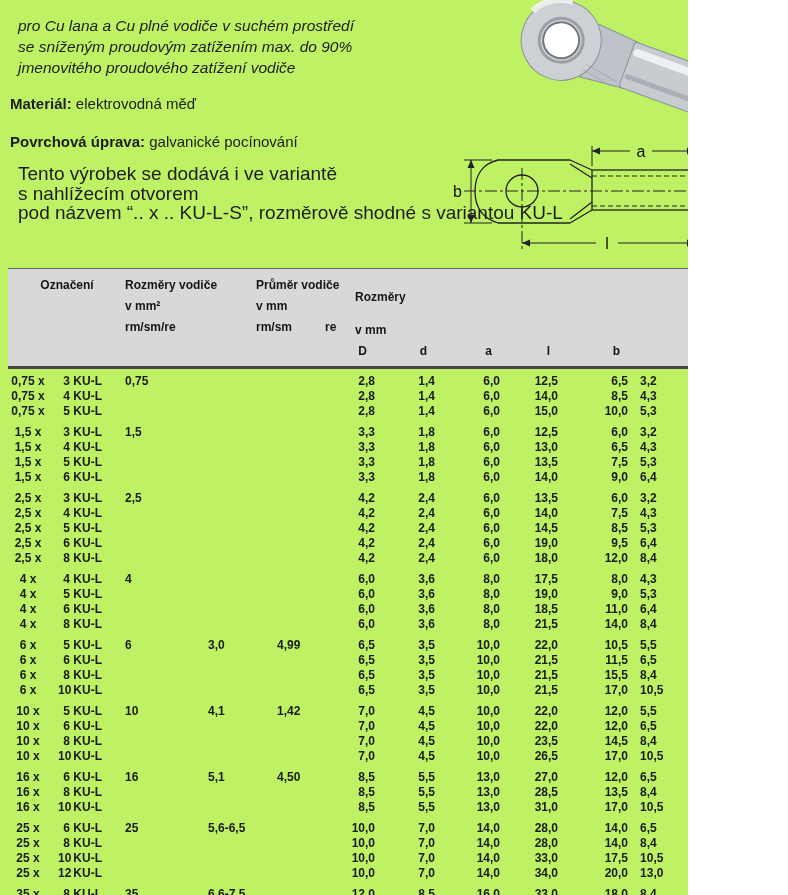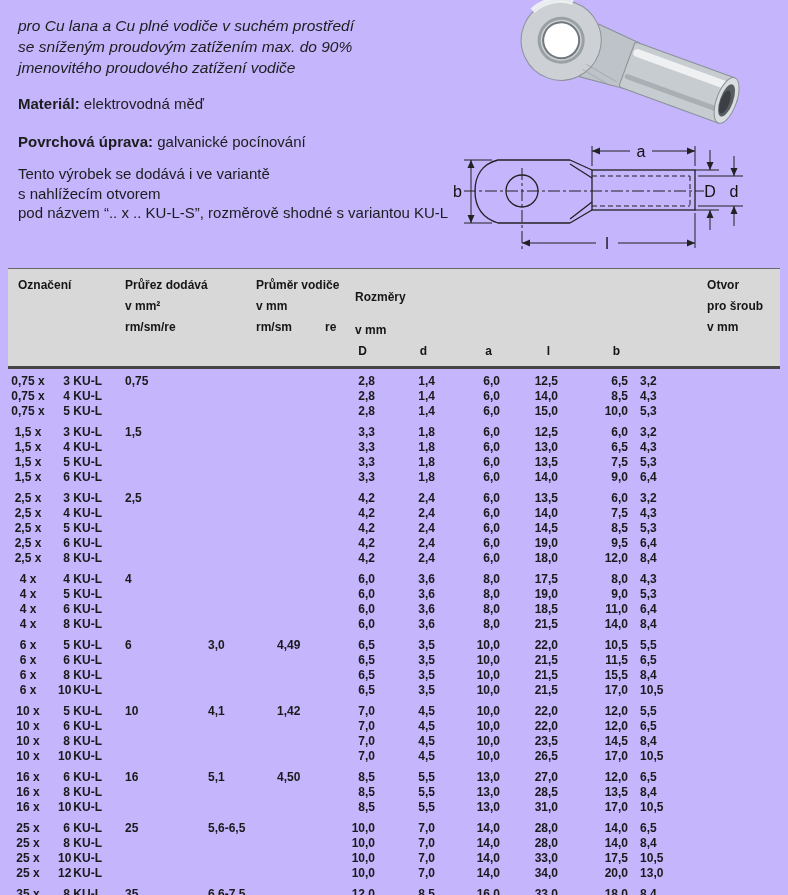--- a/index.html
+++ b/index.html
@@ -1,34 +1,34 @@
 <!DOCTYPE html>
 <html><head>
 <meta charset="utf-8">
 <style>
   html,body{margin:0;padding:0;background:#fff;}
-  .page{position:relative;width:788px;height:895px;background:#c4b5fd;overflow:hidden;
+  .page{position:relative;width:688px;height:895px;background:#bef264;overflow:hidden;
         font-family:"Liberation Sans",sans-serif;color:#161616;}
   .intro{position:absolute;left:18px;top:15px;font-size:15.5px;line-height:21px;
          font-style:italic;color:#1d1d1d;}
-  .spec{position:absolute;left:18px;font-size:15px;color:#1d1d1d;text-align:right;}
+  .spec{position:absolute;left:10px;font-size:15px;color:#1d1d1d;text-align:right;}
   .spec b{font-weight:bold;}
   .spec.material{top:95px;}
   .spec.surface{top:133px;}
-  .variant{position:absolute;left:18px;top:164px;font-size:15px;line-height:19.5px;color:#1d1d1d;}
+  .variant{position:absolute;left:18px;top:164px;font-size:19px;line-height:19.5px;color:#1d1d1d;}
   .photo{position:absolute;left:478px;top:0;}
   .tech{position:absolute;left:440px;top:138px;}
   svg text{font-family:"Liberation Sans",sans-serif;fill:#111;}
 
   .data-table{position:absolute;left:8px;top:268px;width:772px;}
   table{border-collapse:collapse;width:772px;table-layout:fixed;}
   thead th{background:#d8d8d8;border-top:1px solid #666;border-bottom:3px solid #454545;
            vertical-align:top;padding:6px 0 4px 0;font-size:12px;font-weight:bold;text-align:left;}
   .hl{line-height:21px;white-space:nowrap;}
-  .pl9{padding-left:9px;} .pl10{padding-left:10px;}
+  .pl9{padding-left:9px;} .pl10{padding-left:10px;text-align:center;}
   .pl14{padding-left:14px;margin-left:48px;} .pl23{padding-left:23px;margin-top:12px;} .pl67{padding-left:67px;}
   .re-spacer{display:inline-block;width:69px;}
   .dim-row{display:flex;line-height:21px;}
   .dimbox{box-sizing:border-box;text-align:right;}
   .d1{width:55px;padding-right:20px;} .d2{width:60px;padding-right:20px;}
   .d3{width:65px;padding-right:20px;} .d4{width:60px;padding-right:22px;}
   .d5{width:68px;padding-right:20px;}
 
   tbody{font-size:12px;font-weight:bold;color:#1a1a1a;}
   tbody td{height:15px;line-height:15px;padding:0;white-space:nowrap;overflow:hidden;}
@@ -142,21 +142,21 @@
           <col style="width:60px">
         <col style="width:68px">
           <col style="width:140px">
       </colgroup>
       <thead>
         <tr>
           <th colspan="2">
             <div class="hl pl10">Označení</div>
           </th>
           <th>
-            <div class="hl pl9">Průřez dodává</div>
+            <div class="hl pl9">Rozměry vodiče</div>
             <div class="hl pl9">v mm²</div>
             <div class="hl pl9">rm/sm/re</div>
           </th>
           <th colspan="2">
             <div class="hl pl14">Průměr vodiče</div>
             <div class="hl pl14">v mm</div>
             <div class="hl pl14"><span class="re-spacer">rm/sm</span><span>re</span></div>
           </th>
           <th colspan="5">
             <div class="hl pl23">Rozměry</div>
@@ -383,21 +383,21 @@
             <td class="c8">8,0</td>
             <td class="c9">21,5</td>
             <td class="c10">14,0</td>
             <td class="c11">8,4</td>
           </tr>
           <tr class="gap">
             <td class="c1">6 x</td>
             <td class="c2"><span class="tn">5</span> KU-L</td>
             <td class="c3">6</td>
             <td class="c4">3,0</td>
-            <td class="c5">4,49</td>
+            <td class="c5">4,99</td>
             <td class="c6">6,5</td>
             <td class="c7">3,5</td>
             <td class="c8">10,0</td>
             <td class="c9">22,0</td>
             <td class="c10">10,5</td>
             <td class="c11">5,5</td>
           </tr>
           <tr>
             <td class="c1">6 x</td>
             <td class="c2"><span class="tn">6</span> KU-L</td>

